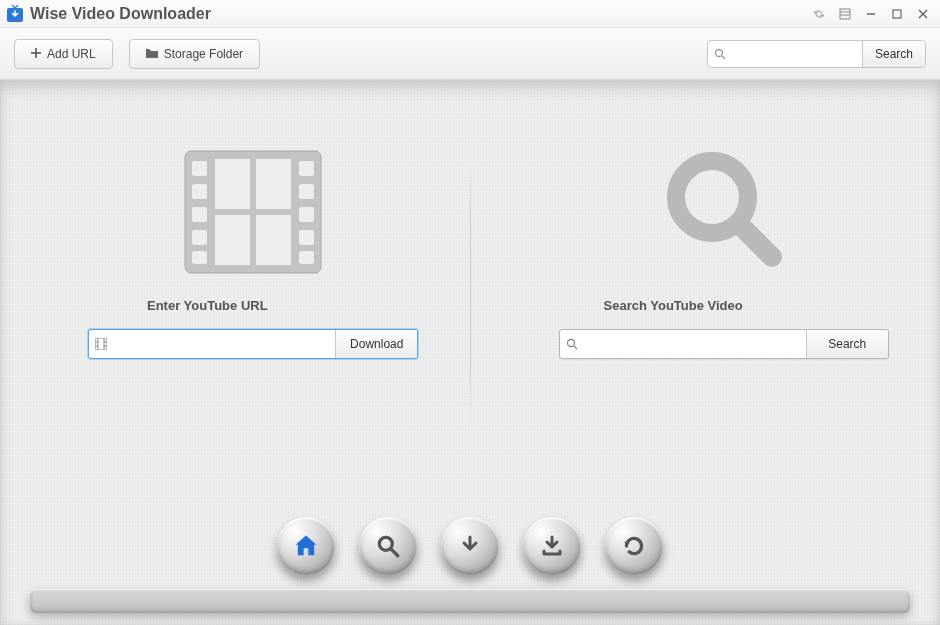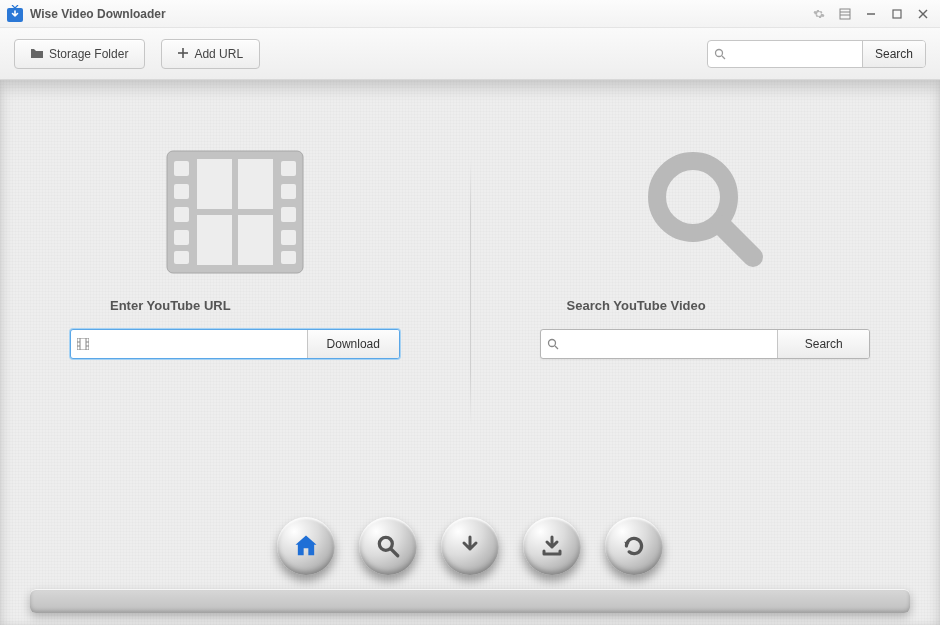--- a/index.html
+++ b/index.html
@@ -24,21 +24,21 @@
     border-bottom: 1px solid #e4e4e4;
     display: flex;
     align-items: center;
     padding: 0 6px;
   }
   .app-icon {
     width: 18px; height: 18px;
     margin-right: 6px;
     display:flex;align-items:center;justify-content:center;
   }
-  .app-title { font-size: 12px; color: #555; font-weight:600; }
+  .app-title { font-size: 16px; color: #555; font-weight:600; }
   .titlebar-spacer { flex:1; }
   .title-btn {
     width: 22px; height: 18px;
     display:flex;align-items:center;justify-content:center;
     color:#777; font-size:11px;
     margin-left:4px;
     border-radius:2px;
   }
 
   .toolbar {
@@ -88,20 +88,21 @@
       repeating-linear-gradient(90deg, rgba(0,0,0,.015), rgba(0,0,0,.015) 1px, transparent 1px, transparent 3px);
     box-shadow: inset 0 8px 14px rgba(0,0,0,.15), inset 0 -2px 6px rgba(0,0,0,.05);
     display:flex;
   }
   .panel {
     flex:1;
     display:flex;
     flex-direction:column;
     align-items:center;
     padding-top:62px;
+    padding-left:37px;
   }
   .sep {
     width:1px;
     margin: 80px 0 200px 0;
     background: linear-gradient(transparent, #cfcfcf 20%, #cfcfcf 80%, transparent);
   }
   .big-icon { height: 140px; display:flex;align-items:center;justify-content:center; }
   .panel-title {
     font-size:13px;font-weight:600;color:#555;
     align-self:flex-start;
@@ -113,21 +114,21 @@
   .input-row{
     display:flex;align-items:stretch;height:30px;
     border:1px solid #b5b5b5;border-radius:3px;overflow:hidden;
     background:#fff;width:330px;
     box-shadow:0 1px 2px rgba(0,0,0,.06);
   }
   .input-row.focused{border-color:#5aa7e8;box-shadow:0 0 0 1px #a6d2f3;}
   .input-row .leading{width:24px;display:flex;align-items:center;justify-content:center;color:#888;}
   .input-row input{flex:1;border:none;outline:none;font-size:12px;padding:0 4px;}
   .input-row button{
-    width:92px;border:none;border-left:1px solid #c6c6c6;
+    width:82px;border:none;border-left:1px solid #c6c6c6;
     background:linear-gradient(#fdfdfd,#ececec);font-size:12px;color:#333;cursor:pointer;
   }
 
   .dock {
     position:absolute;left:0;right:0;bottom:0;height:108px;
     display:flex;flex-direction:column;align-items:center;
   }
   .dock-row{display:flex;gap:24px;}
   .dock-btn{
     width:58px;height:58px;border-radius:50%;
@@ -181,36 +182,36 @@
     </span>
     <span class="title-btn">
       <svg width="10" height="10" viewBox="0 0 10 10">
           <line x1="1" y1="1" x2="9" y2="9" stroke="#666" stroke-width="1.4"></line>
           <line x1="9" y1="1" x2="1" y2="9" stroke="#666" stroke-width="1.4"></line>
         </svg>
     </span>
   </div>
 
   <div class="toolbar">
-    <button class="tb-btn">
-      <span>
-        <svg width="12" height="10" viewBox="0 0 12 10">
-            <path d="M0 2 h4 l1 1 h7 v7 h-12z M0 2 v-1 h3 l1 1" fill="#666"></path>
-          </svg>
-      </span>
-      <span>Storage Folder</span>
-    </button>
     <button class="tb-btn">
       <span>
         <svg width="10" height="10" viewBox="0 0 10 10">
             <line x1="5" y1="0" x2="5" y2="10" stroke="#555" stroke-width="1.6"></line>
             <line x1="0" y1="5" x2="10" y2="5" stroke="#555" stroke-width="1.6"></line>
           </svg>
       </span>
       <span>Add URL</span>
+    </button>
+    <button class="tb-btn">
+      <span>
+        <svg width="12" height="10" viewBox="0 0 12 10">
+            <path d="M0 2 h4 l1 1 h7 v7 h-12z M0 2 v-1 h3 l1 1" fill="#666"></path>
+          </svg>
+      </span>
+      <span>Storage Folder</span>
     </button>
     <span class="toolbar-spacer"></span>
     <div class="search-wrap">
       <span class="sicon">
         <svg width="12" height="12" viewBox="0 0 12 12">
             <circle cx="5" cy="5" r="3.5" fill="none" stroke="#999" stroke-width="1.3"></circle>
             <line x1="8" y1="8" x2="11" y2="11" stroke="#999" stroke-width="1.3"></line>
           </svg>
       </span>
       <input type="text" style="">

